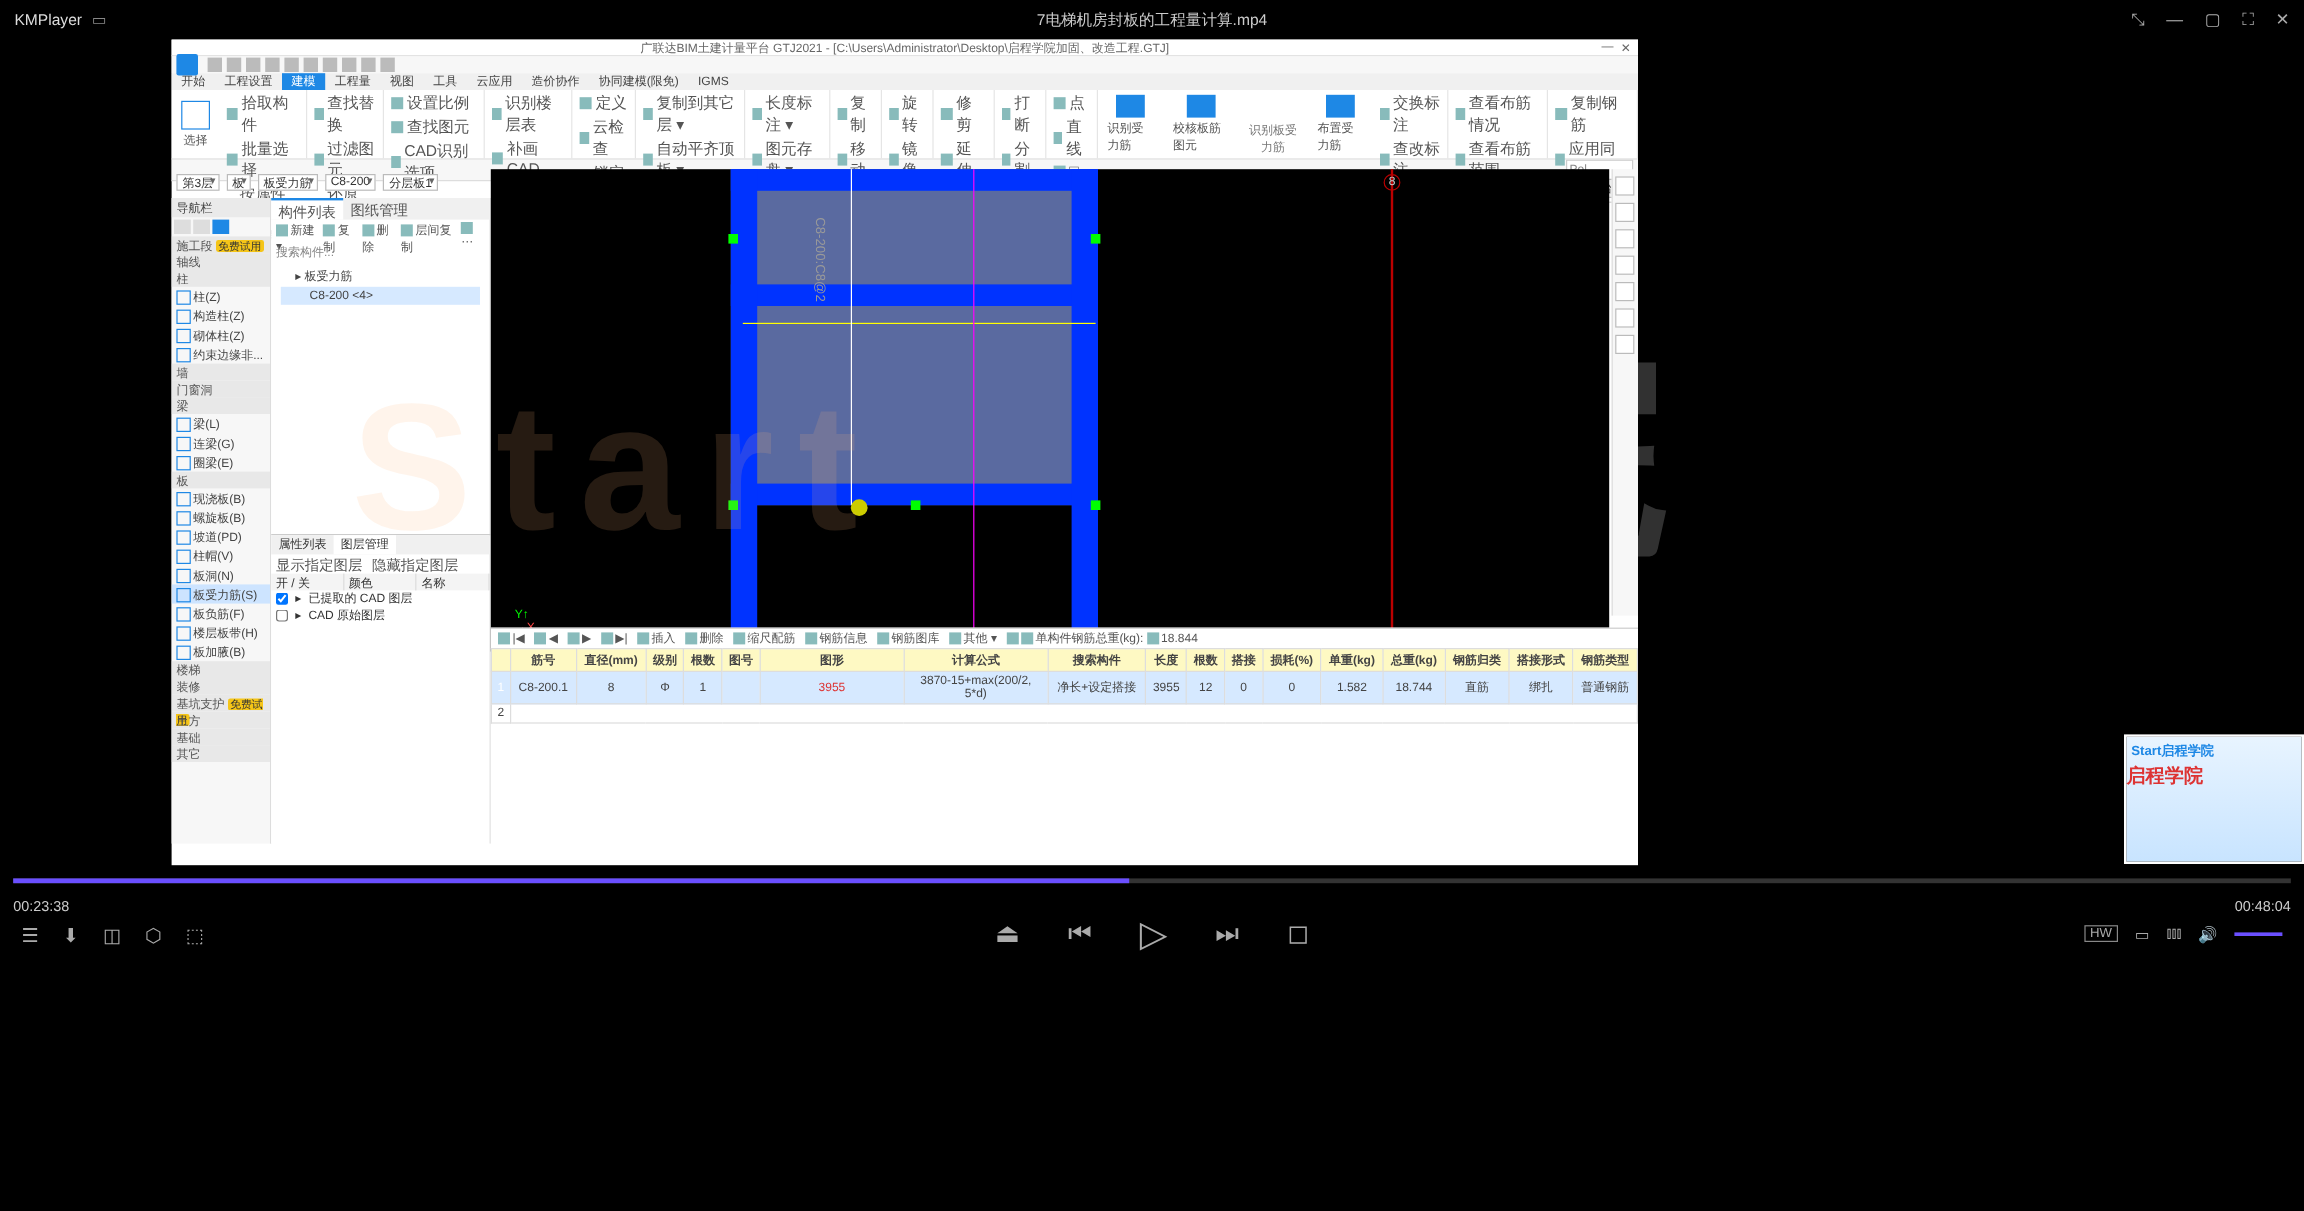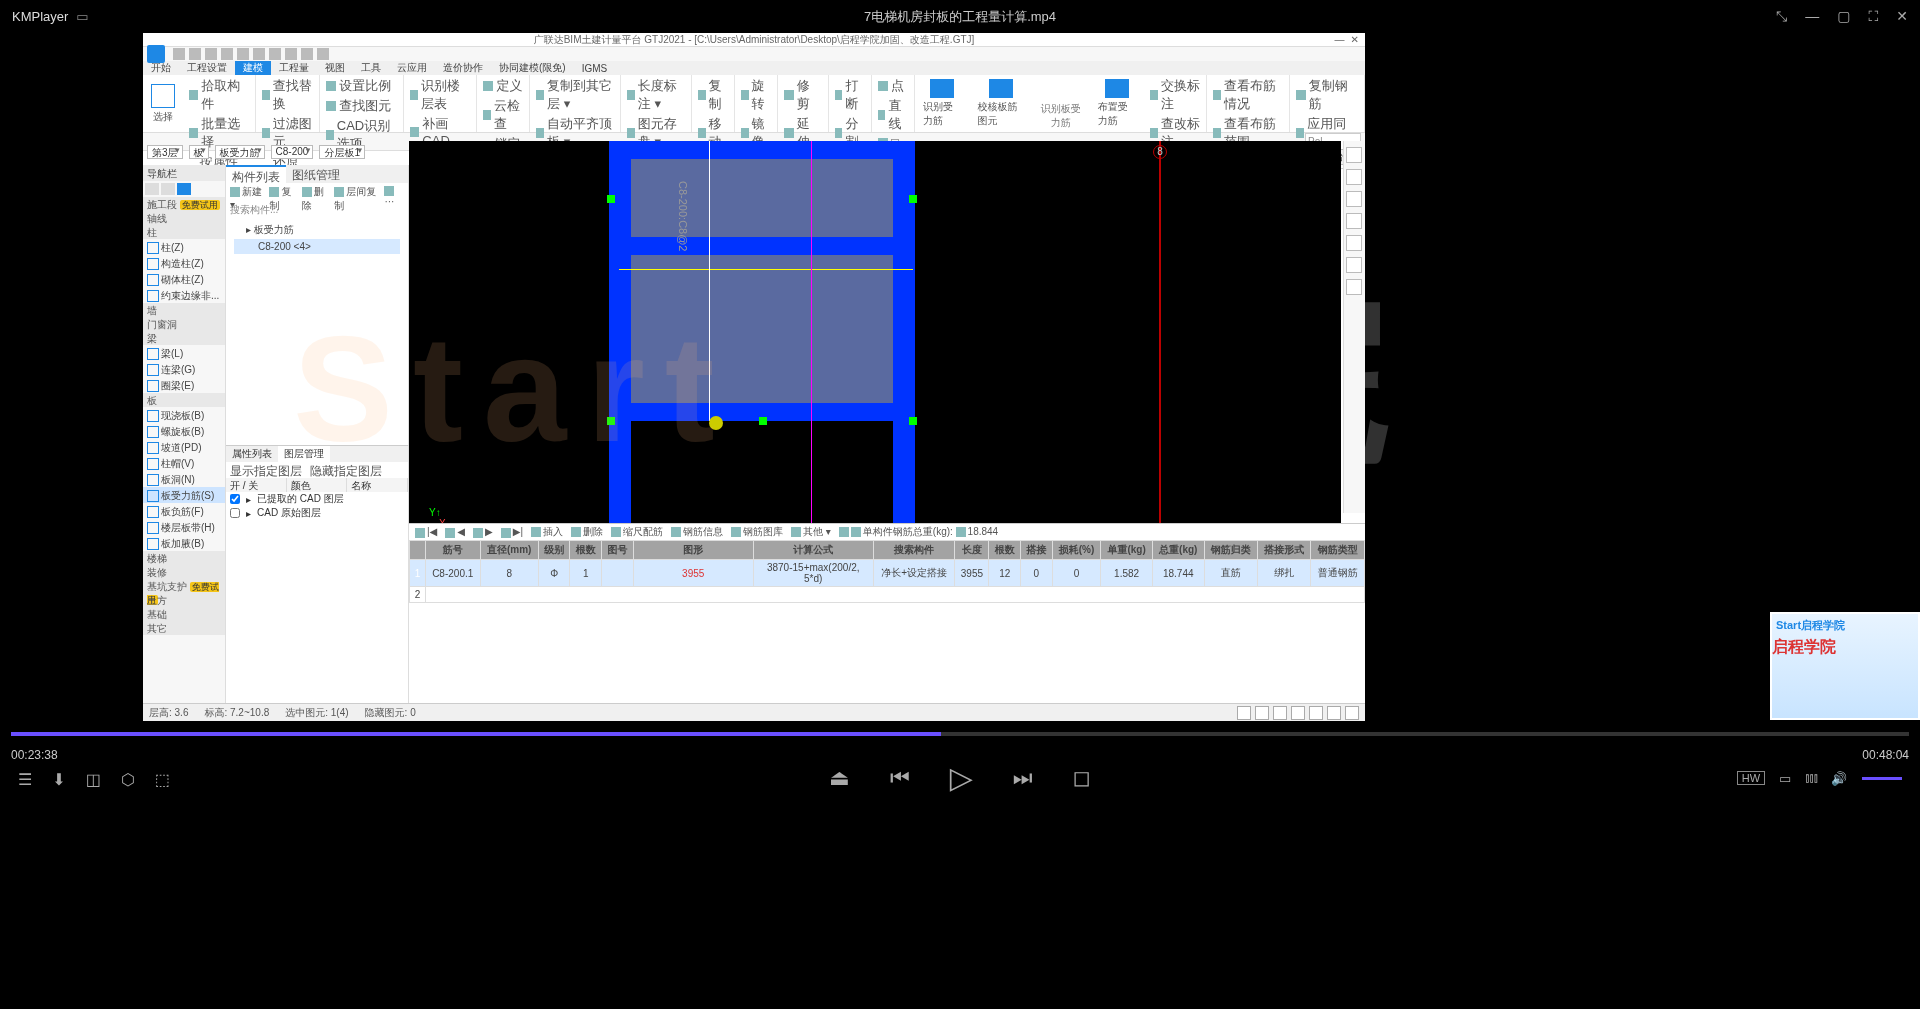--- a/index.html
+++ b/index.html
@@ -105,21 +105,21 @@
 .rtools { position:absolute; right:0; top:108px; width:22px; bottom:208px; background:#f7f7f7; border-left:1px solid #ddd; display:flex; flex-direction:column; gap:6px; padding:6px 2px; }
 .rtools span { width:16px; height:16px; border:1px solid #bbb; background:#fff; }
 
 
 .rebar { position:absolute; left:266px; right:0; bottom:18px; height:180px; background:#fff; border-top:1px solid #ccc; }
 .rb-title { padding:2px 6px; font-size:11px; color:#444; }
 .rb-tool { height:16px; display:flex; gap:8px; padding:0 6px; font-size:10px; color:#555; align-items:center; }
 .rb-tool span::before { content:""; width:10px; height:10px; background:#8bb; display:inline-block; margin-right:2px; vertical-align:middle; }
 .rb-tab { width:100%; border-collapse:collapse; font-size:10px; }
 .rb-tab th,.rb-tab td { border:1px solid #ddd; padding:2px 4px; text-align:center; color:#444; }
-.rb-tab th { background:#a3a3a3; }
+.rb-tab th { background:#fef9c3; }
 .rb-tab td.red { color:#d33; }
 .rb-tab tr.sel td { background:#d6e9ff; }
 .rb-tab td.idx { background:#4a7ec8; color:#fff; }
 
 
 .status { position:absolute; left:0; right:0; bottom:0; height:18px; background:#f0f0f0; border-top:1px solid #ccc; display:flex; align-items:center; gap:16px; padding:0 6px; font-size:10px; color:#555; }
 .status .tools { margin-left:auto; display:flex; gap:4px; }
 .status .tools span { width:14px; height:14px; border:1px solid #aaa; background:#fff; }
 
 
@@ -529,35 +529,20 @@
             <td>普通钢筋</td>
       </tr>
       <tr>
             <td>2</td>
             <td colspan="17"></td>
           </tr>
     </tbody>
       </table>
   </div>
 
-  <div class="status">
-    <span>层高: 3.6</span>
-    <span>标高: 7.2~10.8</span>
-    <span>选中图元: 1(4)</span>
-    <span>隐藏图元: 0</span>
-    <div class="tools">
-      <span></span>
-      <span></span>
-      <span></span>
-      <span></span>
-      <span></span>
-      <span></span>
-      <span></span>
-    </div>
-  </div>
 
   <div class="wm">Start</div>
 </div>
 
 <div class="pip">
   <div class="pip-h">Start启程学院</div>
   <div class="pip-b">启程学院</div>
 </div>
 
 <div class="prog">

